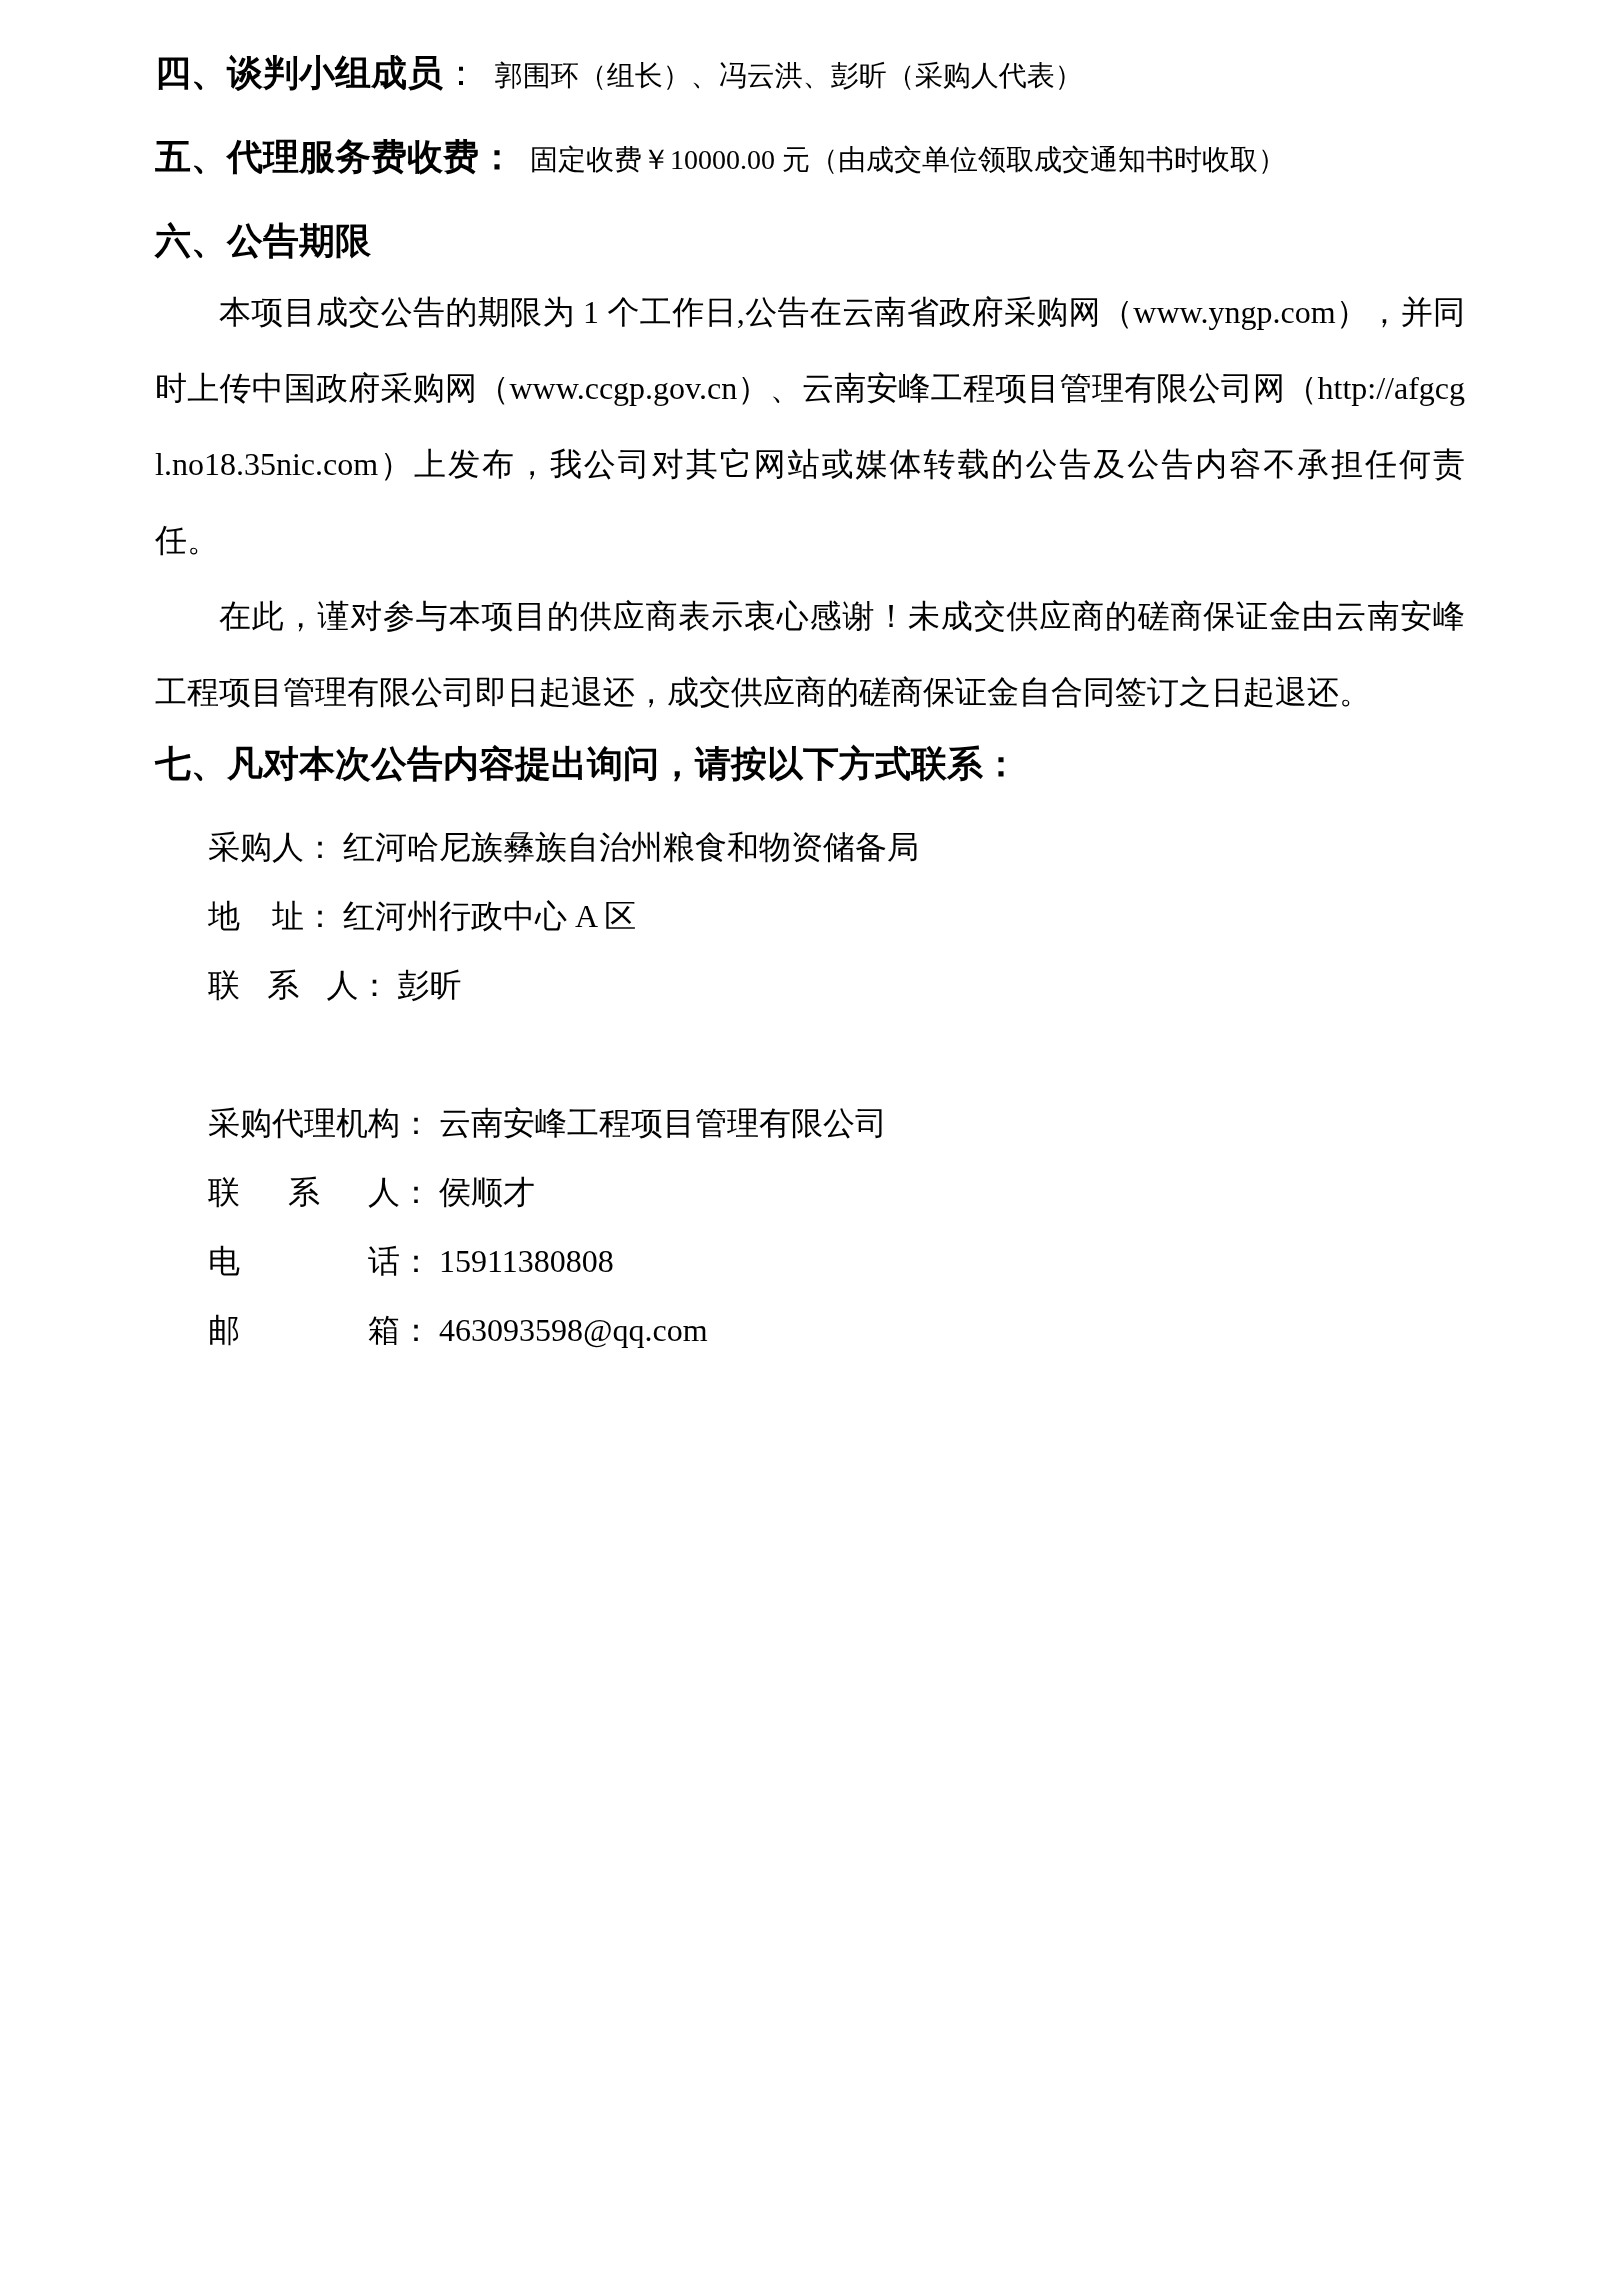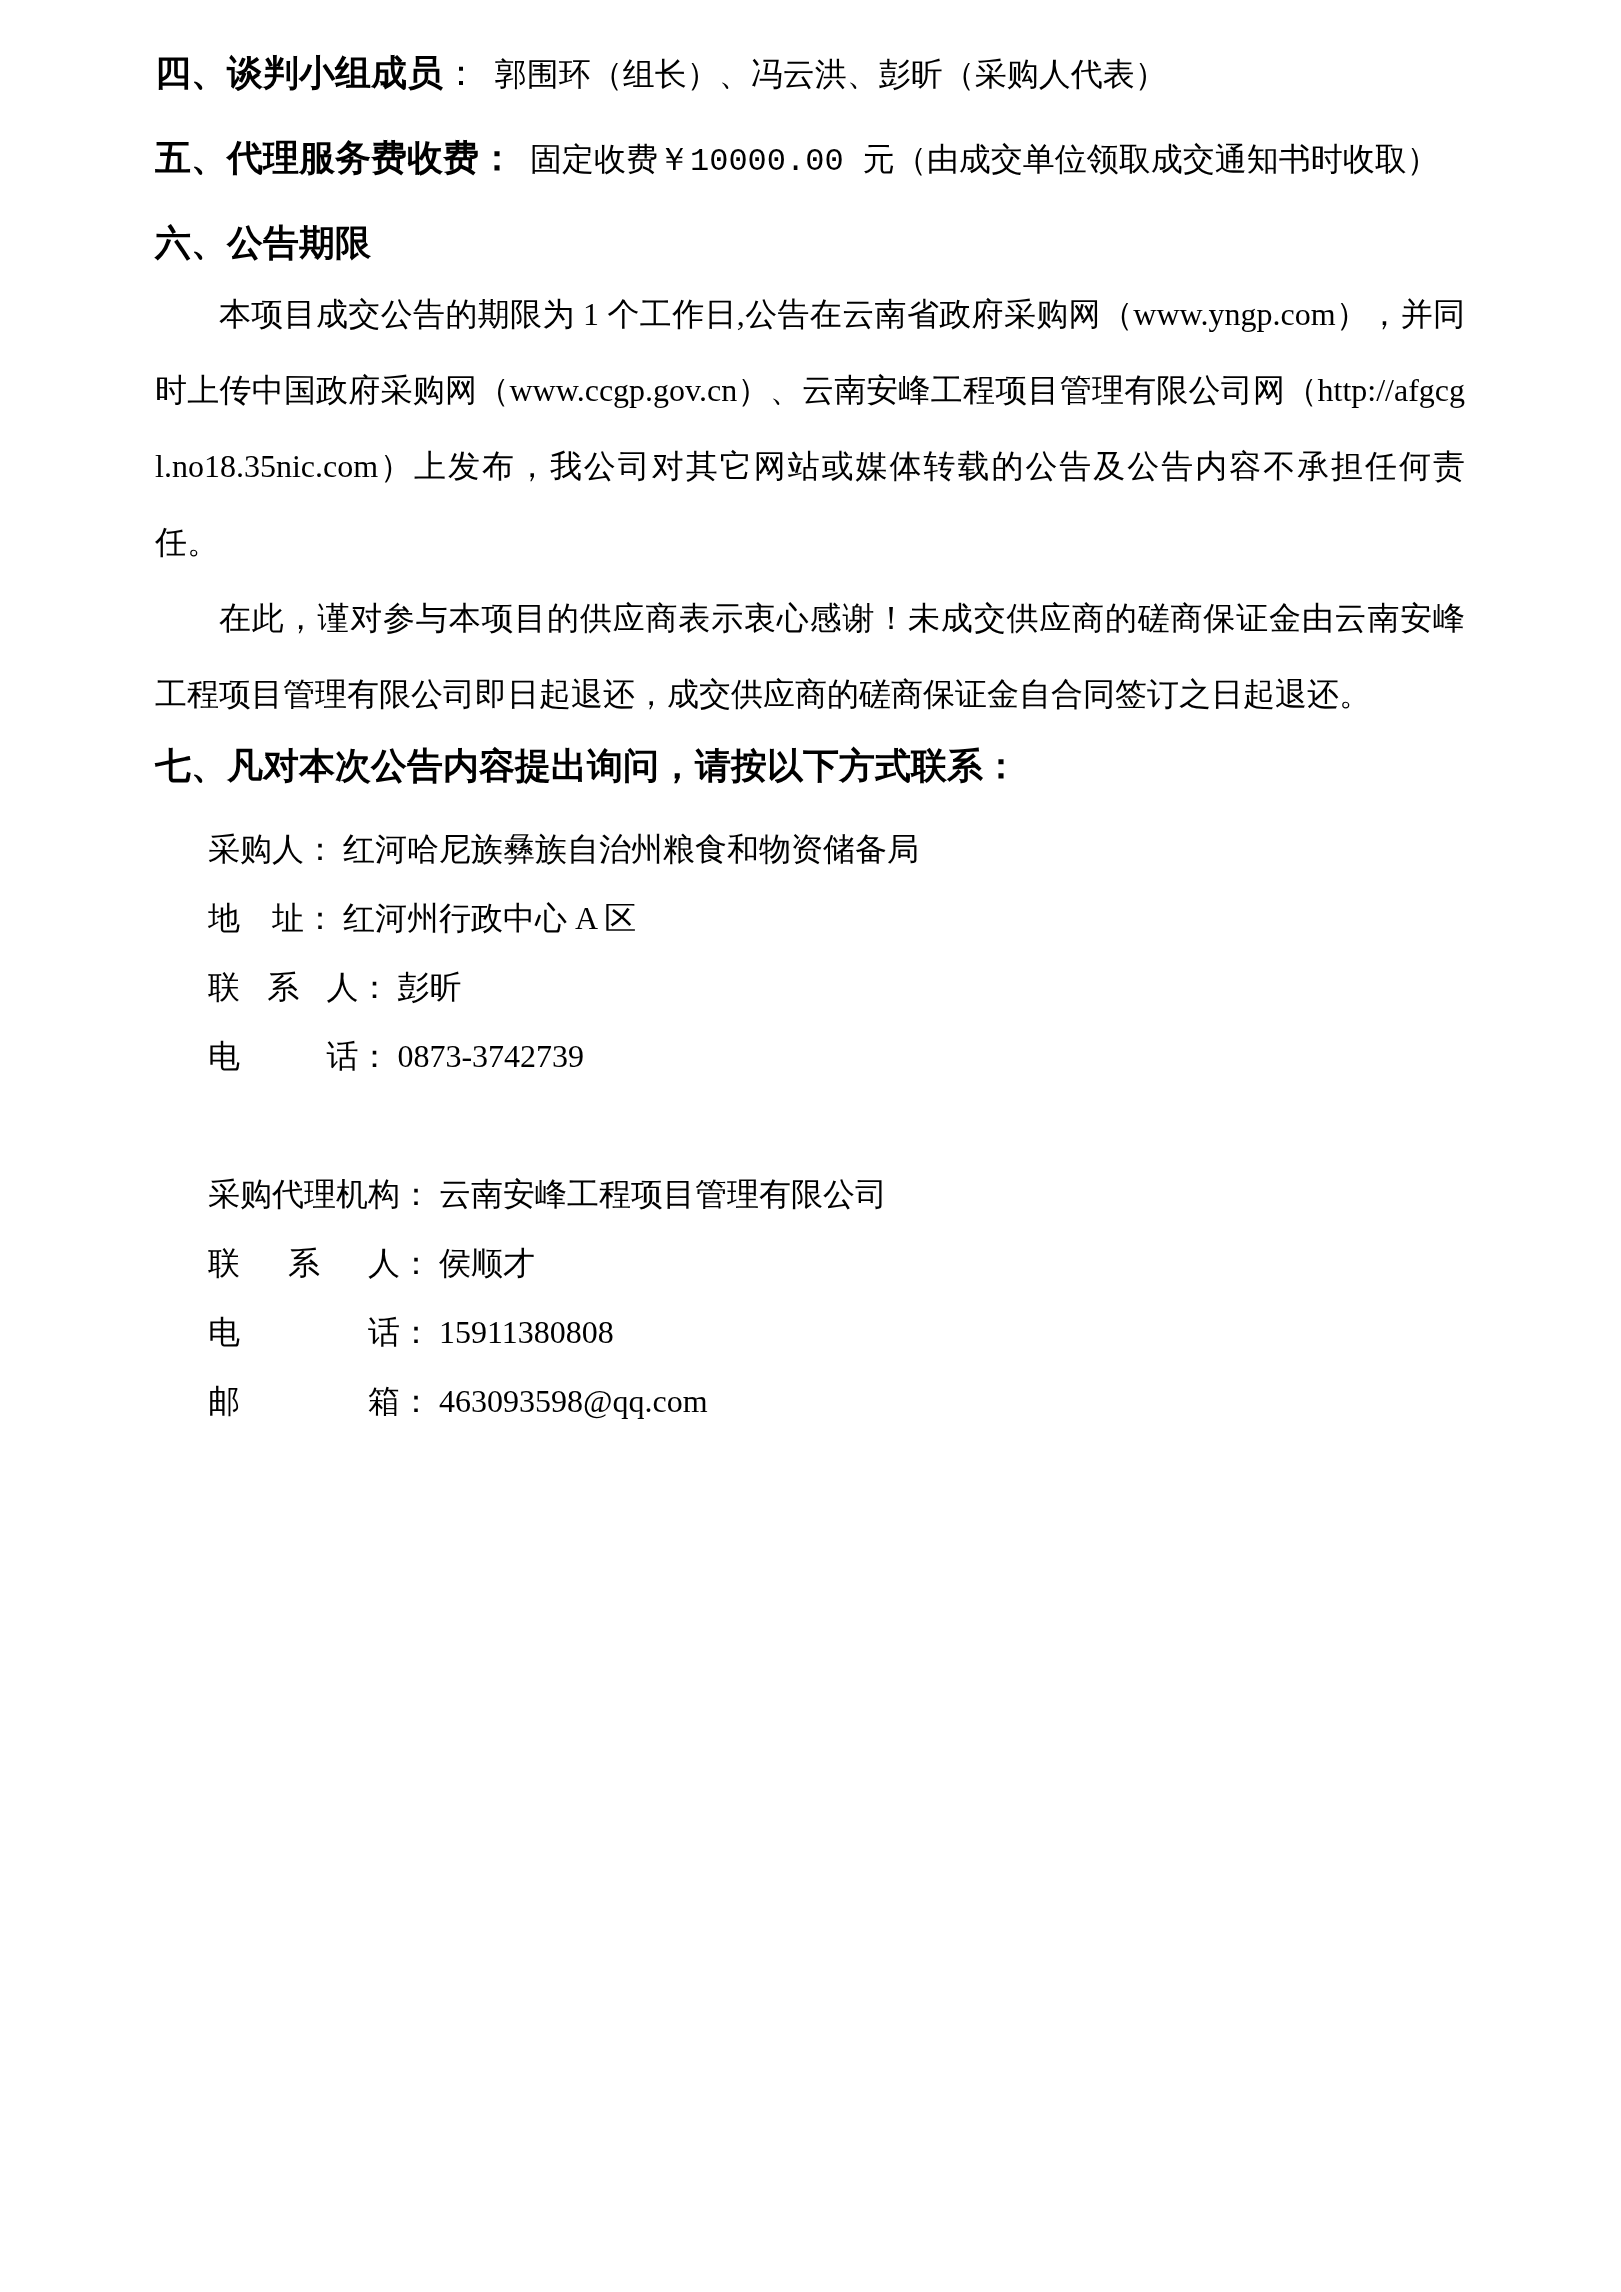--- a/index.html
+++ b/index.html
@@ -22,22 +22,22 @@
     font-weight: bold;
     font-family: "DejaVu Sans", "Liberation Sans", sans-serif;
     white-space: nowrap;
   }
   .h-colon {
     font-weight: normal;
     font-family: "Liberation Serif", "DejaVu Serif", serif;
   }
   .h-value {
     font-weight: normal;
-    font-size: 32px;
-    font-family: Liberation Mono, monospace;
+    font-size: 28px;
+    font-family: Liberation Serif, serif;
     margin-left: 15.7px;
   }
   .h-line.sec5 .h-value { margin-left: 15px; }
   .h-line.sec6 { margin-bottom: 12px; }
   .h-line.sec7 { margin-top: 11.8px; margin-bottom: 28px; }
   
   .para {
     font-size: 32px;
     line-height: 76px;
     margin: 0;
@@ -78,21 +78,20 @@
   <p class="para">在此，谨对参与本项目的供应商表示衷心感谢！未成交供应商的磋商保证金由云南安峰工程项目管理有限公司即日起退还，成交供应商的磋商保证金自合同签订之日起退还。</p>
 
   <div class="h-line sec7">七、凡对本次公告内容提出询问，请按以下方式联系：</div>
 
   <div class="contacts">
 
     <div class="block purchaser">
       <div class="crow"><span class="clabel lw3">采购人</span><span class="ccolon">：</span><span class="cvalue">红河哈尼族彝族自治州粮食和物资储备局</span></div>
       <div class="crow"><span class="clabel lw3">地址</span><span class="ccolon">：</span><span class="cvalue">红河州行政中心 A 区</span></div>
       <div class="crow"><span class="clabel lw47">联系人</span><span class="ccolon">：</span><span class="cvalue">彭昕</span></div>
-      <div class="crow"><span class="clabel lw47">电话</span><span class="ccolon">：</span><span class="cvalue">0873-3742739</span></div>
     </div>
 
     <div class="block agency">
       <div class="crow"><span class="clabel lw6">采购代理机构</span><span class="ccolon">：</span><span class="cvalue">云南安峰工程项目管理有限公司</span></div>
       <div class="crow"><span class="clabel lw6">联系人</span><span class="ccolon">：</span><span class="cvalue">侯顺才</span></div>
       <div class="crow"><span class="clabel lw6">电话</span><span class="ccolon">：</span><span class="cvalue">15911380808</span></div>
       <div class="crow"><span class="clabel lw6">邮箱</span><span class="ccolon">：</span><span class="cvalue">463093598@qq.com</span></div>
     </div>
 
   </div>

